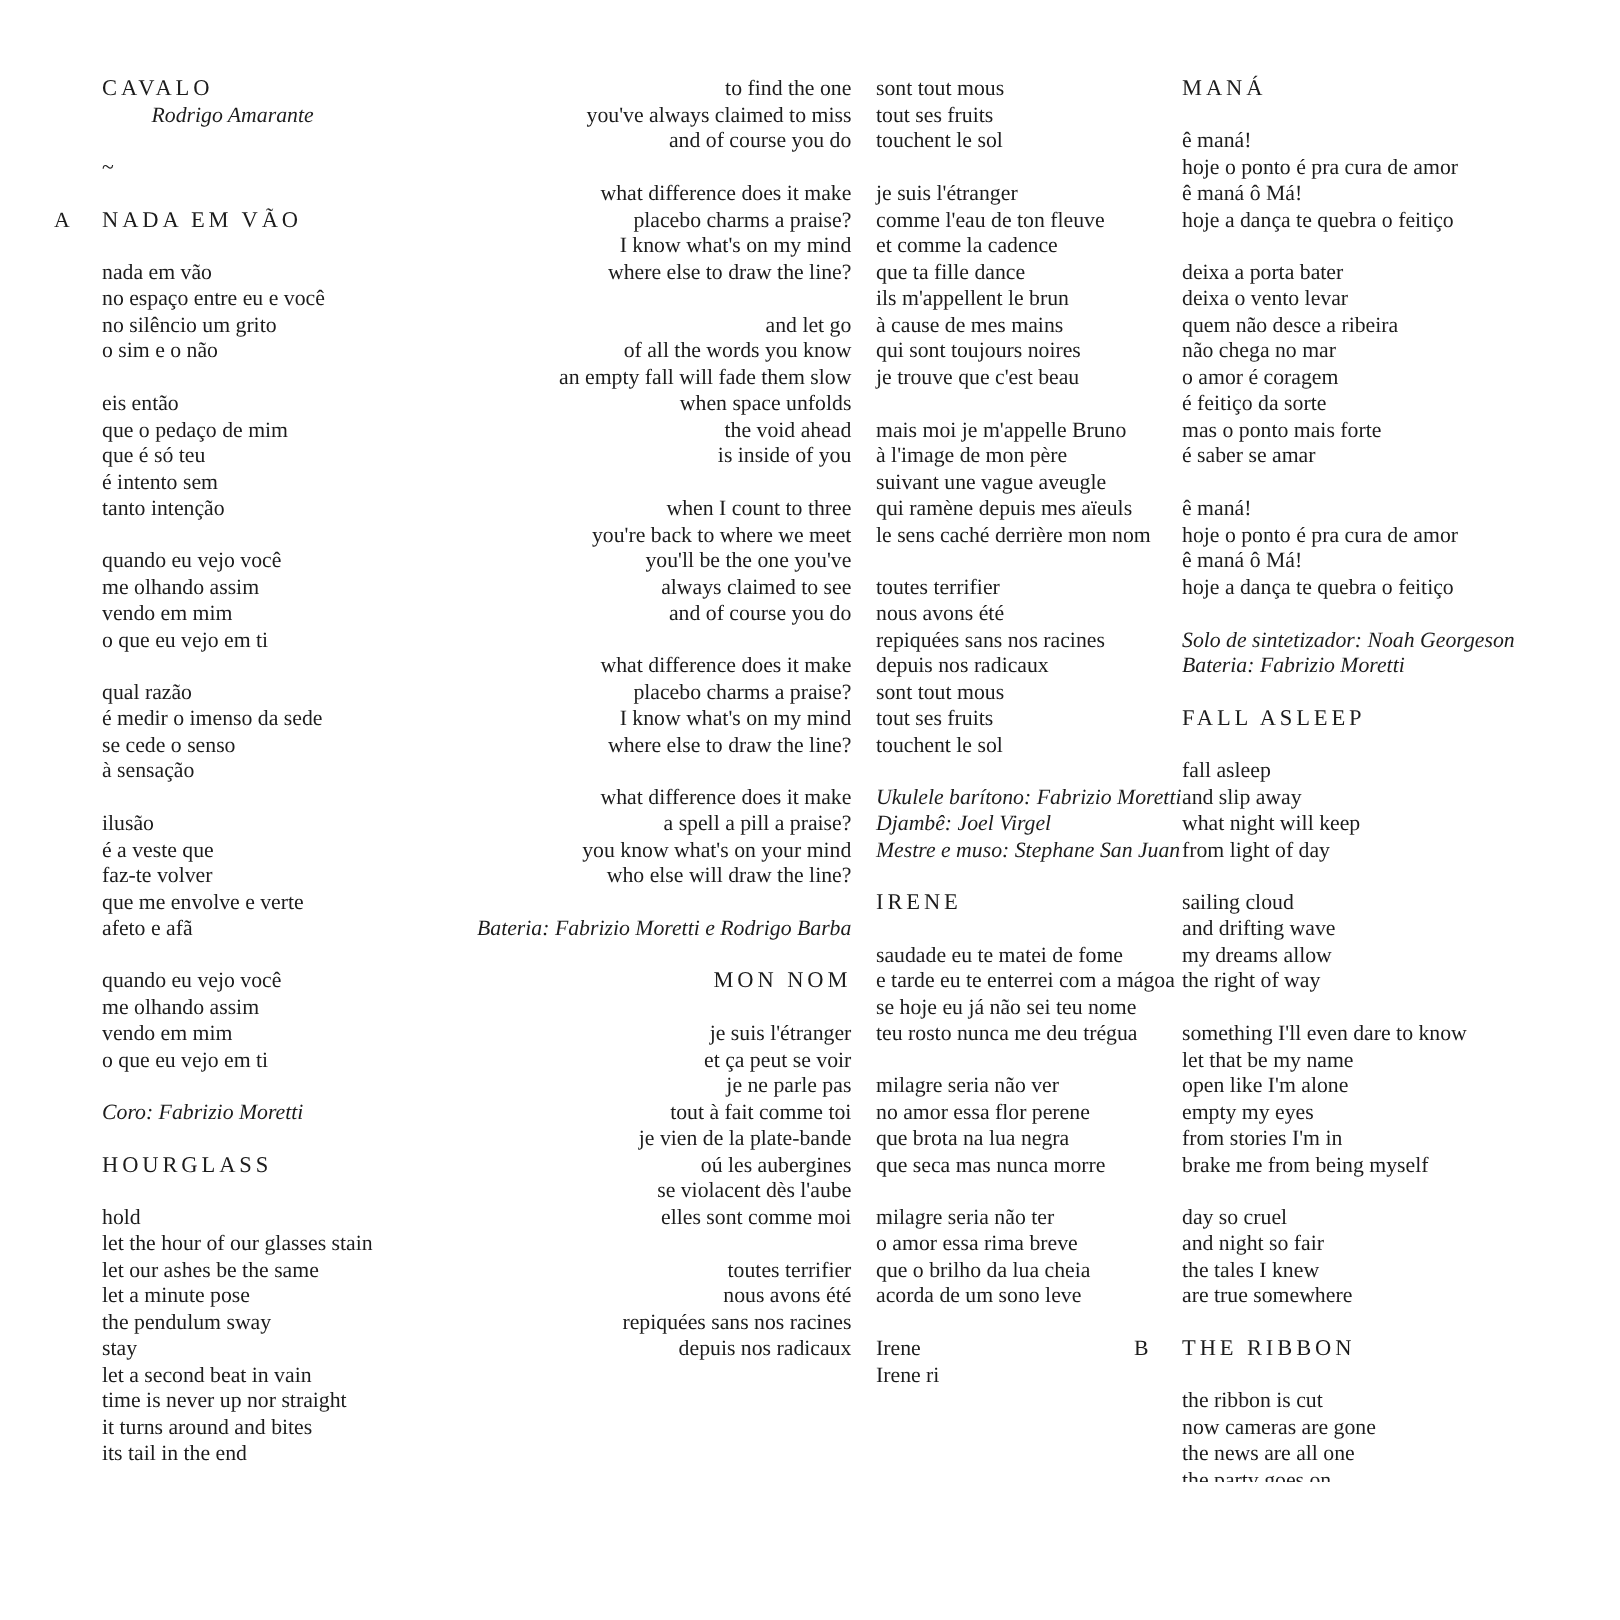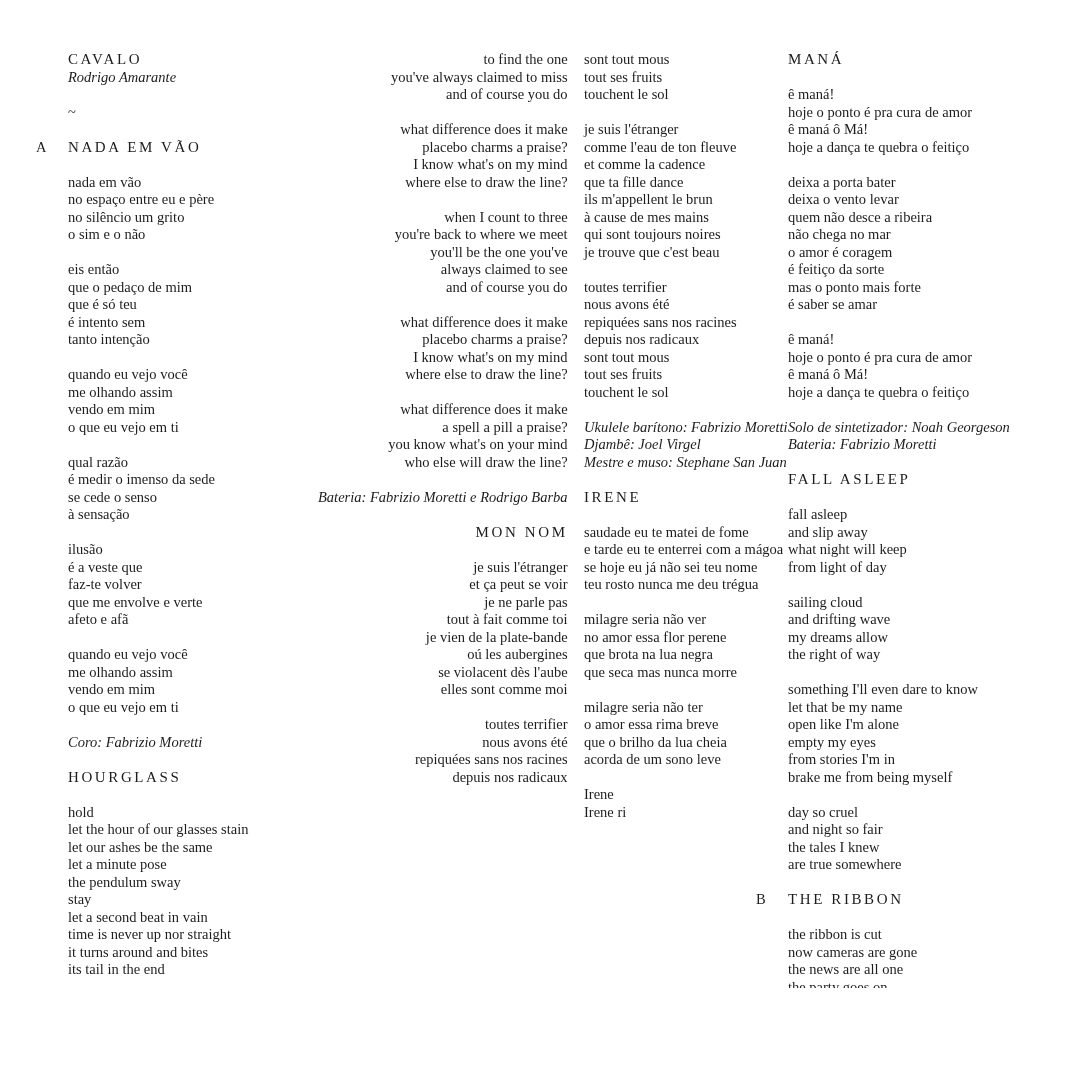--- a/index.html
+++ b/index.html
@@ -28,20 +28,21 @@
   .col-2 { left: 584px; }
   .col-3 { left: 788px; }
   .block { margin-bottom: 17.5px; }
   .block:last-child { margin-bottom: 0; }
   .album-title {
     font-size: 15px;
     letter-spacing: 2.6px;
   }
   .album-artist {
     font-style: italic;
+    margin-left: 33px;
   }
   .tilde { }
   .heading {
     position: relative;
     font-size: 15px;
     letter-spacing: 2.6px;
   }
   .side-marker {
     position: absolute;
     left: -32px;
@@ -60,21 +61,21 @@
 <div class="page">
   <div class="column col-0">
       <div class="block album">
         <div class="album-title">CAVALO</div>
         <div class="album-artist">Rodrigo Amarante</div>
       </div>
       <div class="block tilde">~</div>
       <div class="block heading"><span class="side-marker">A</span><span class="heading-text">NADA EM VÃO</span></div>
       <div class="block stanza">
         <div class="line">nada em vão</div>
-        <div class="line">no espaço entre eu e père</div>
+        <div class="line">no espaço entre eu e você</div>
         <div class="line">no silêncio um grito</div>
         <div class="line">o sim e o não</div>
       </div>
       <div class="block stanza">
         <div class="line">eis então</div>
         <div class="line">que o pedaço de mim</div>
         <div class="line">que é só teu</div>
         <div class="line">é intento sem</div>
         <div class="line">tanto intenção</div>
       </div>
@@ -130,20 +131,28 @@
         <div class="line">you've always claimed to miss</div>
         <div class="line">and of course you do</div>
       </div>
       <div class="block stanza">
         <div class="line">what difference does it make</div>
         <div class="line">placebo charms a praise?</div>
         <div class="line">I know what's on my mind</div>
         <div class="line">where else to draw the line?</div>
       </div>
       <div class="block stanza">
+        <div class="line">and let go</div>
+        <div class="line">of all the words you know</div>
+        <div class="line">an empty fall will fade them slow</div>
+        <div class="line">when space unfolds</div>
+        <div class="line">the void ahead</div>
+        <div class="line">is inside of you</div>
+      </div>
+      <div class="block stanza">
         <div class="line">when I count to three</div>
         <div class="line">you're back to where we meet</div>
         <div class="line">you'll be the one you've</div>
         <div class="line">always claimed to see</div>
         <div class="line">and of course you do</div>
       </div>
       <div class="block stanza">
         <div class="line">what difference does it make</div>
         <div class="line">placebo charms a praise?</div>
         <div class="line">I know what's on my mind</div>
@@ -186,20 +195,27 @@
         <div class="line">je suis l'étranger</div>
         <div class="line">comme l'eau de ton fleuve</div>
         <div class="line">et comme la cadence</div>
         <div class="line">que ta fille dance</div>
         <div class="line">ils m'appellent le brun</div>
         <div class="line">à cause de mes mains</div>
         <div class="line">qui sont toujours noires</div>
         <div class="line">je trouve que c'est beau</div>
       </div>
       <div class="block stanza">
+        <div class="line">mais moi je m'appelle Bruno</div>
+        <div class="line">à l'image de mon père</div>
+        <div class="line">suivant une vague aveugle</div>
+        <div class="line">qui ramène depuis mes aïeuls</div>
+        <div class="line">le sens caché derrière mon nom</div>
+      </div>
+      <div class="block stanza">
         <div class="line">toutes terrifier</div>
         <div class="line">nous avons été</div>
         <div class="line">repiquées sans nos racines</div>
         <div class="line">depuis nos radicaux</div>
         <div class="line">sont tout mous</div>
         <div class="line">tout ses fruits</div>
         <div class="line">touchent le sol</div>
       </div>
       <div class="block credit">
         <div class="line">Ukulele barítono: Fabrizio Moretti</div>

